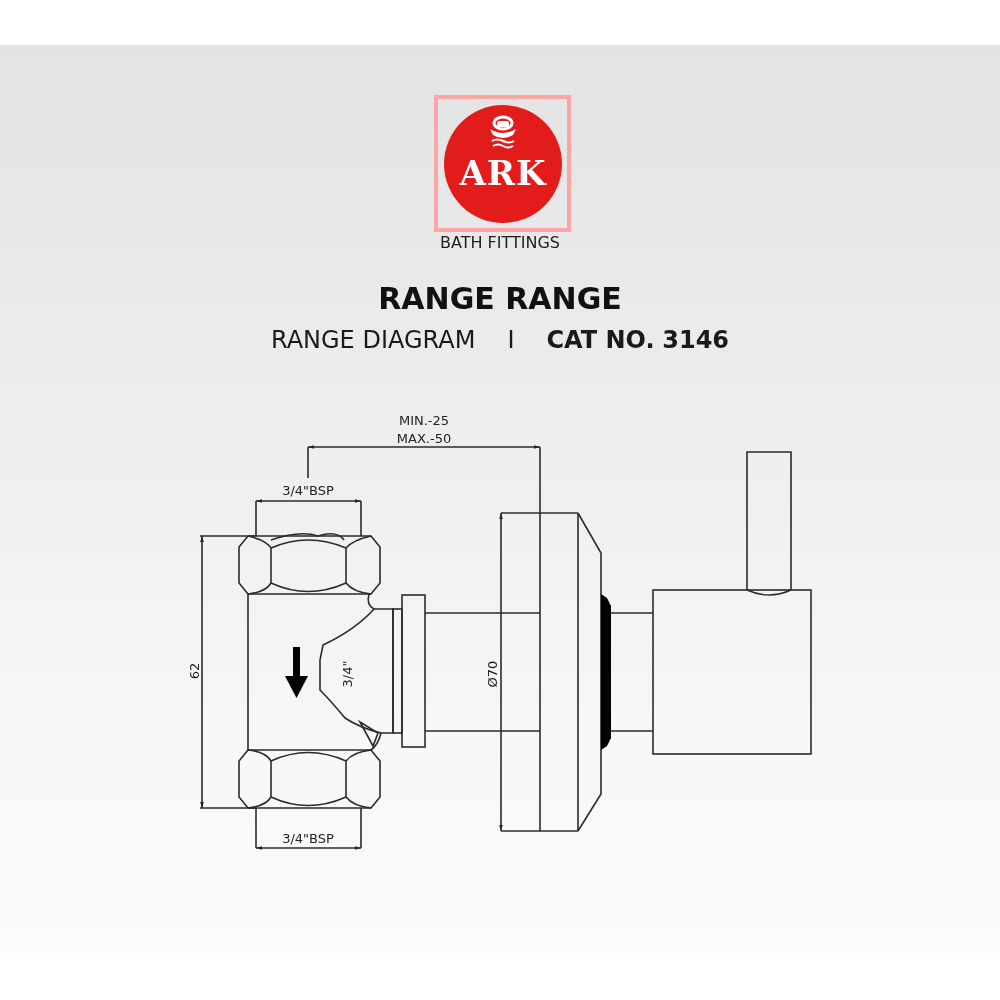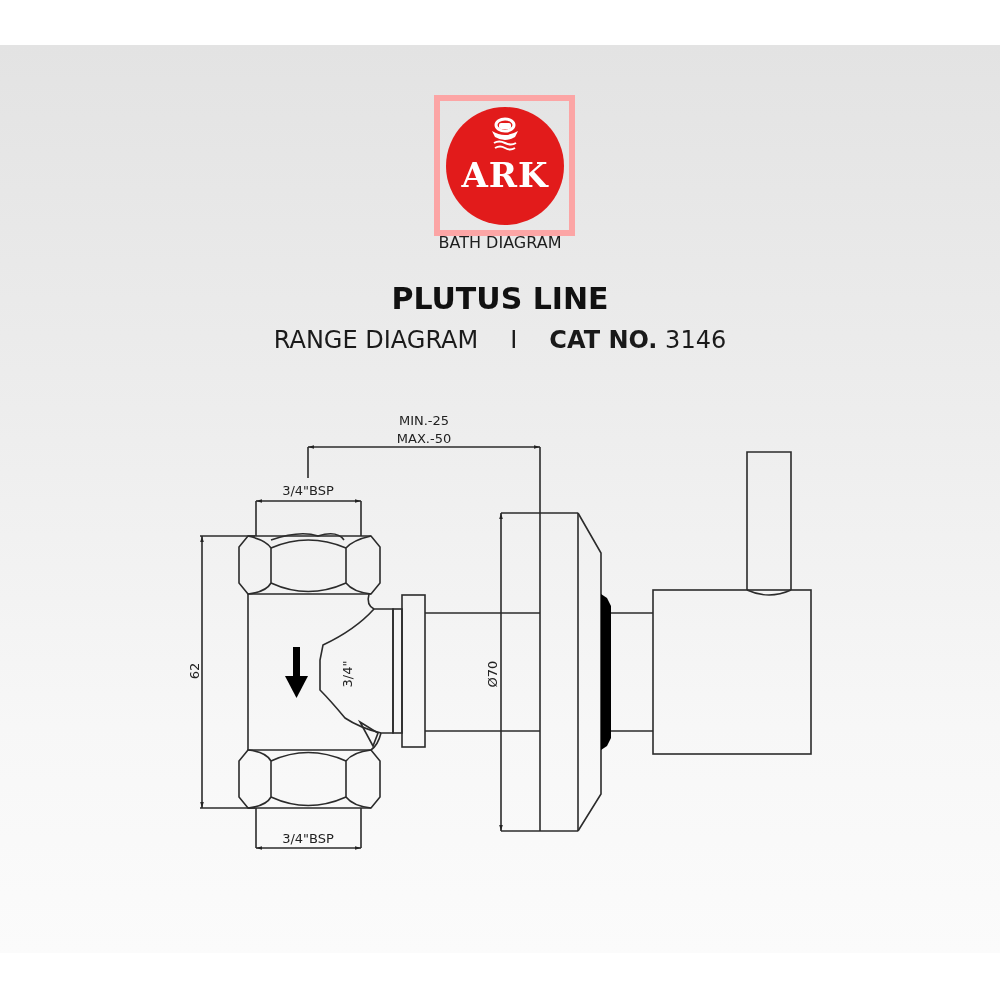--- a/index.html
+++ b/index.html
@@ -7,21 +7,21 @@
     width: 1000px; height: 1000px; position: relative; overflow: hidden;
     background: #ffffff;
     font-family: "DejaVu Sans", "Liberation Sans", sans-serif;
   }
   .panel {
     position: absolute; left: 0; top: 45px; width: 1000px; height: 908px;
     background: linear-gradient(to bottom, #e3e3e3 0%, #ededed 40%, #f7f7f7 75%, #fbfbfb 100%);
   }
   .logo-box {
     position: absolute; left: 434px; top: 95px; width: 129px; height: 129px;
-    border: 6px solid #fca5a5; box-sizing: content-box;
+    border: 4px solid #fca5a5; box-sizing: content-box;
   }
   .logo-circle {
     position: absolute; left: 6px; top: 6px; width: 118px; height: 118px;
     border-radius: 50%; background: #e21b1b;
   }
   .logo-text {
     position: absolute; left: 0; width: 118px; top: 48px; text-align: center;
     font-family: "DejaVu Serif", "Liberation Serif", serif;
     font-weight: bold; font-size: 34px; color: #ffffff; letter-spacing: 1px;
   }
@@ -33,44 +33,44 @@
   .title {
     position: absolute; left: 0; width: 1000px; top: 281px; text-align: center;
     font-size: 30px; font-weight: bold; color: #111111;
   }
   .subtitle {
     position: absolute; left: 0; width: 1000px; top: 326px; text-align: center;
     font-size: 24px; color: #1a1a1a; white-space: pre;
   }
   .subtitle .sep { display: inline-block; margin: 0 32px; }
   .subtitle .cat { font-weight: bold; }
-  .subtitle .catnum { font-weight: 400; }
+  .subtitle .catnum { font-weight: 700; }
   svg.drawing { position: absolute; left: 0; top: 0; }
   .dim-text { font-family: "DejaVu Sans", "Liberation Sans", sans-serif; font-size: 13px; fill: #222; }
 </style>
 </head>
 <body>
 
 <div class="panel"></div>
 
 <div class="logo-box">
   <div class="logo-circle">
     <svg class="logo-emblem" viewBox="0 0 32 38">
       <ellipse cx="16" cy="8" rx="9" ry="6" fill="none" stroke="#fff" stroke-width="3"></ellipse>
       <rect x="10" y="6" width="12" height="6" rx="2" fill="#fff"></rect>
       <path d="M3 14 Q16 22 29 14 L26 20 Q16 26 6 20 Z" fill="#fff"></path>
       <path d="M5 26 Q10 23 16 26 Q22 29 27 26" fill="none" stroke="#fff" stroke-width="2"></path>
       <path d="M6 31 Q11 28 16 31 Q21 34 26 31" fill="none" stroke="#fff" stroke-width="2"></path>
     </svg>
     <div class="logo-text">ARK</div>
   </div>
 </div>
-<div class="tagline">BATH DIAGRAM</div>
+<div class="tagline">BATH FITTINGS</div>
 
-<div class="title">PLUTUS LINE</div>
+<div class="title">RANGE RANGE</div>
 <div class="subtitle"><span>RANGE DIAGRAM</span><span class="sep">I</span><span class="cat">CAT NO.</span> <span class="catnum">3146</span></div>
 
 <svg class="drawing" width="1000" height="1000" viewBox="0 0 1000 1000">
   <defs>
     <marker id="arr" viewBox="0 0 10 10" refX="10" refY="5" markerWidth="10" markerHeight="6" orient="auto-start-reverse" markerUnits="userSpaceOnUse">
       <path d="M0,2 L10,5 L0,8 Z" fill="#222"></path>
     </marker>
   </defs>
   <g stroke="#2b2b2b" stroke-width="1.6" fill="none">
 

